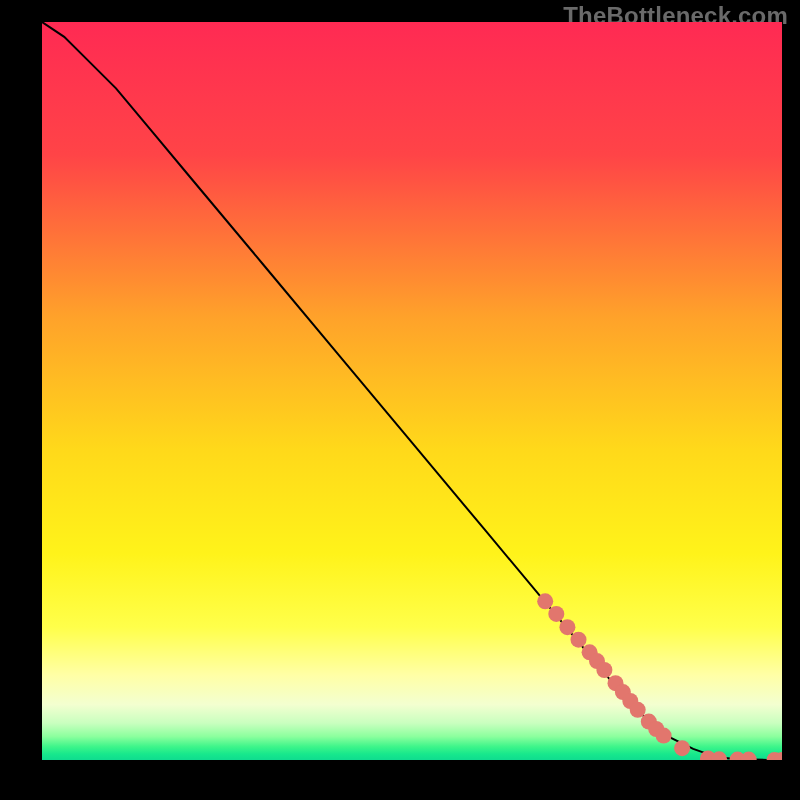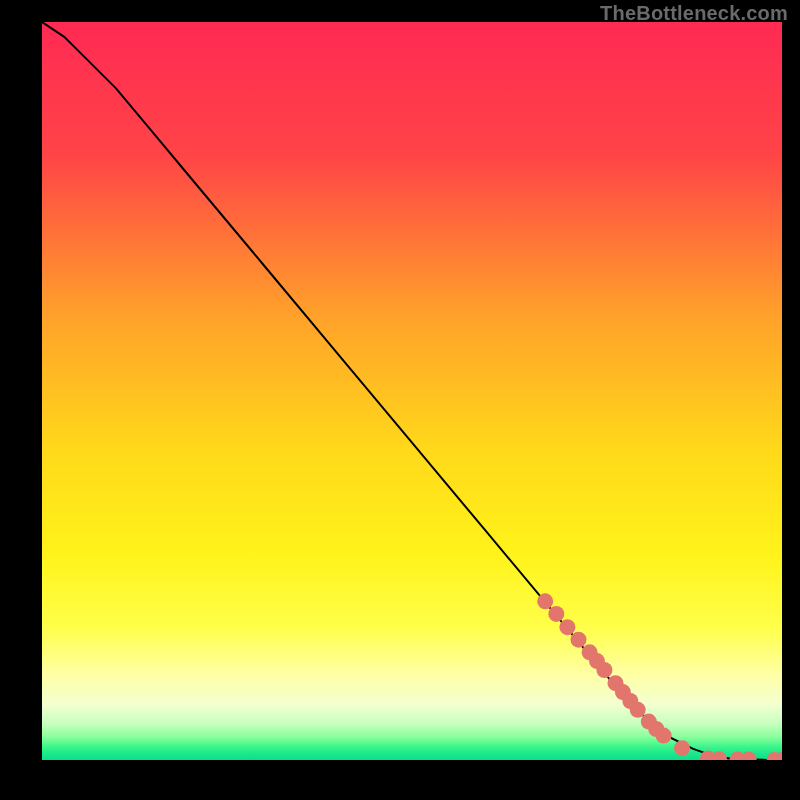--- a/index.html
+++ b/index.html
@@ -23,21 +23,21 @@
     top: 22px;
     width: 740px;
     height: 738px;
     
   }
   .watermark {
     position: absolute;
     top: 2px;
     right: 12px;
     color: #6a6a6a;
-    font-size: 20px;
+    font-size: 24px;
     font-weight: 600;
     letter-spacing: 0.2px;
     user-select: none;
   }
   svg {
     display: block;
   }
 </style>
 </head>
 <body>

